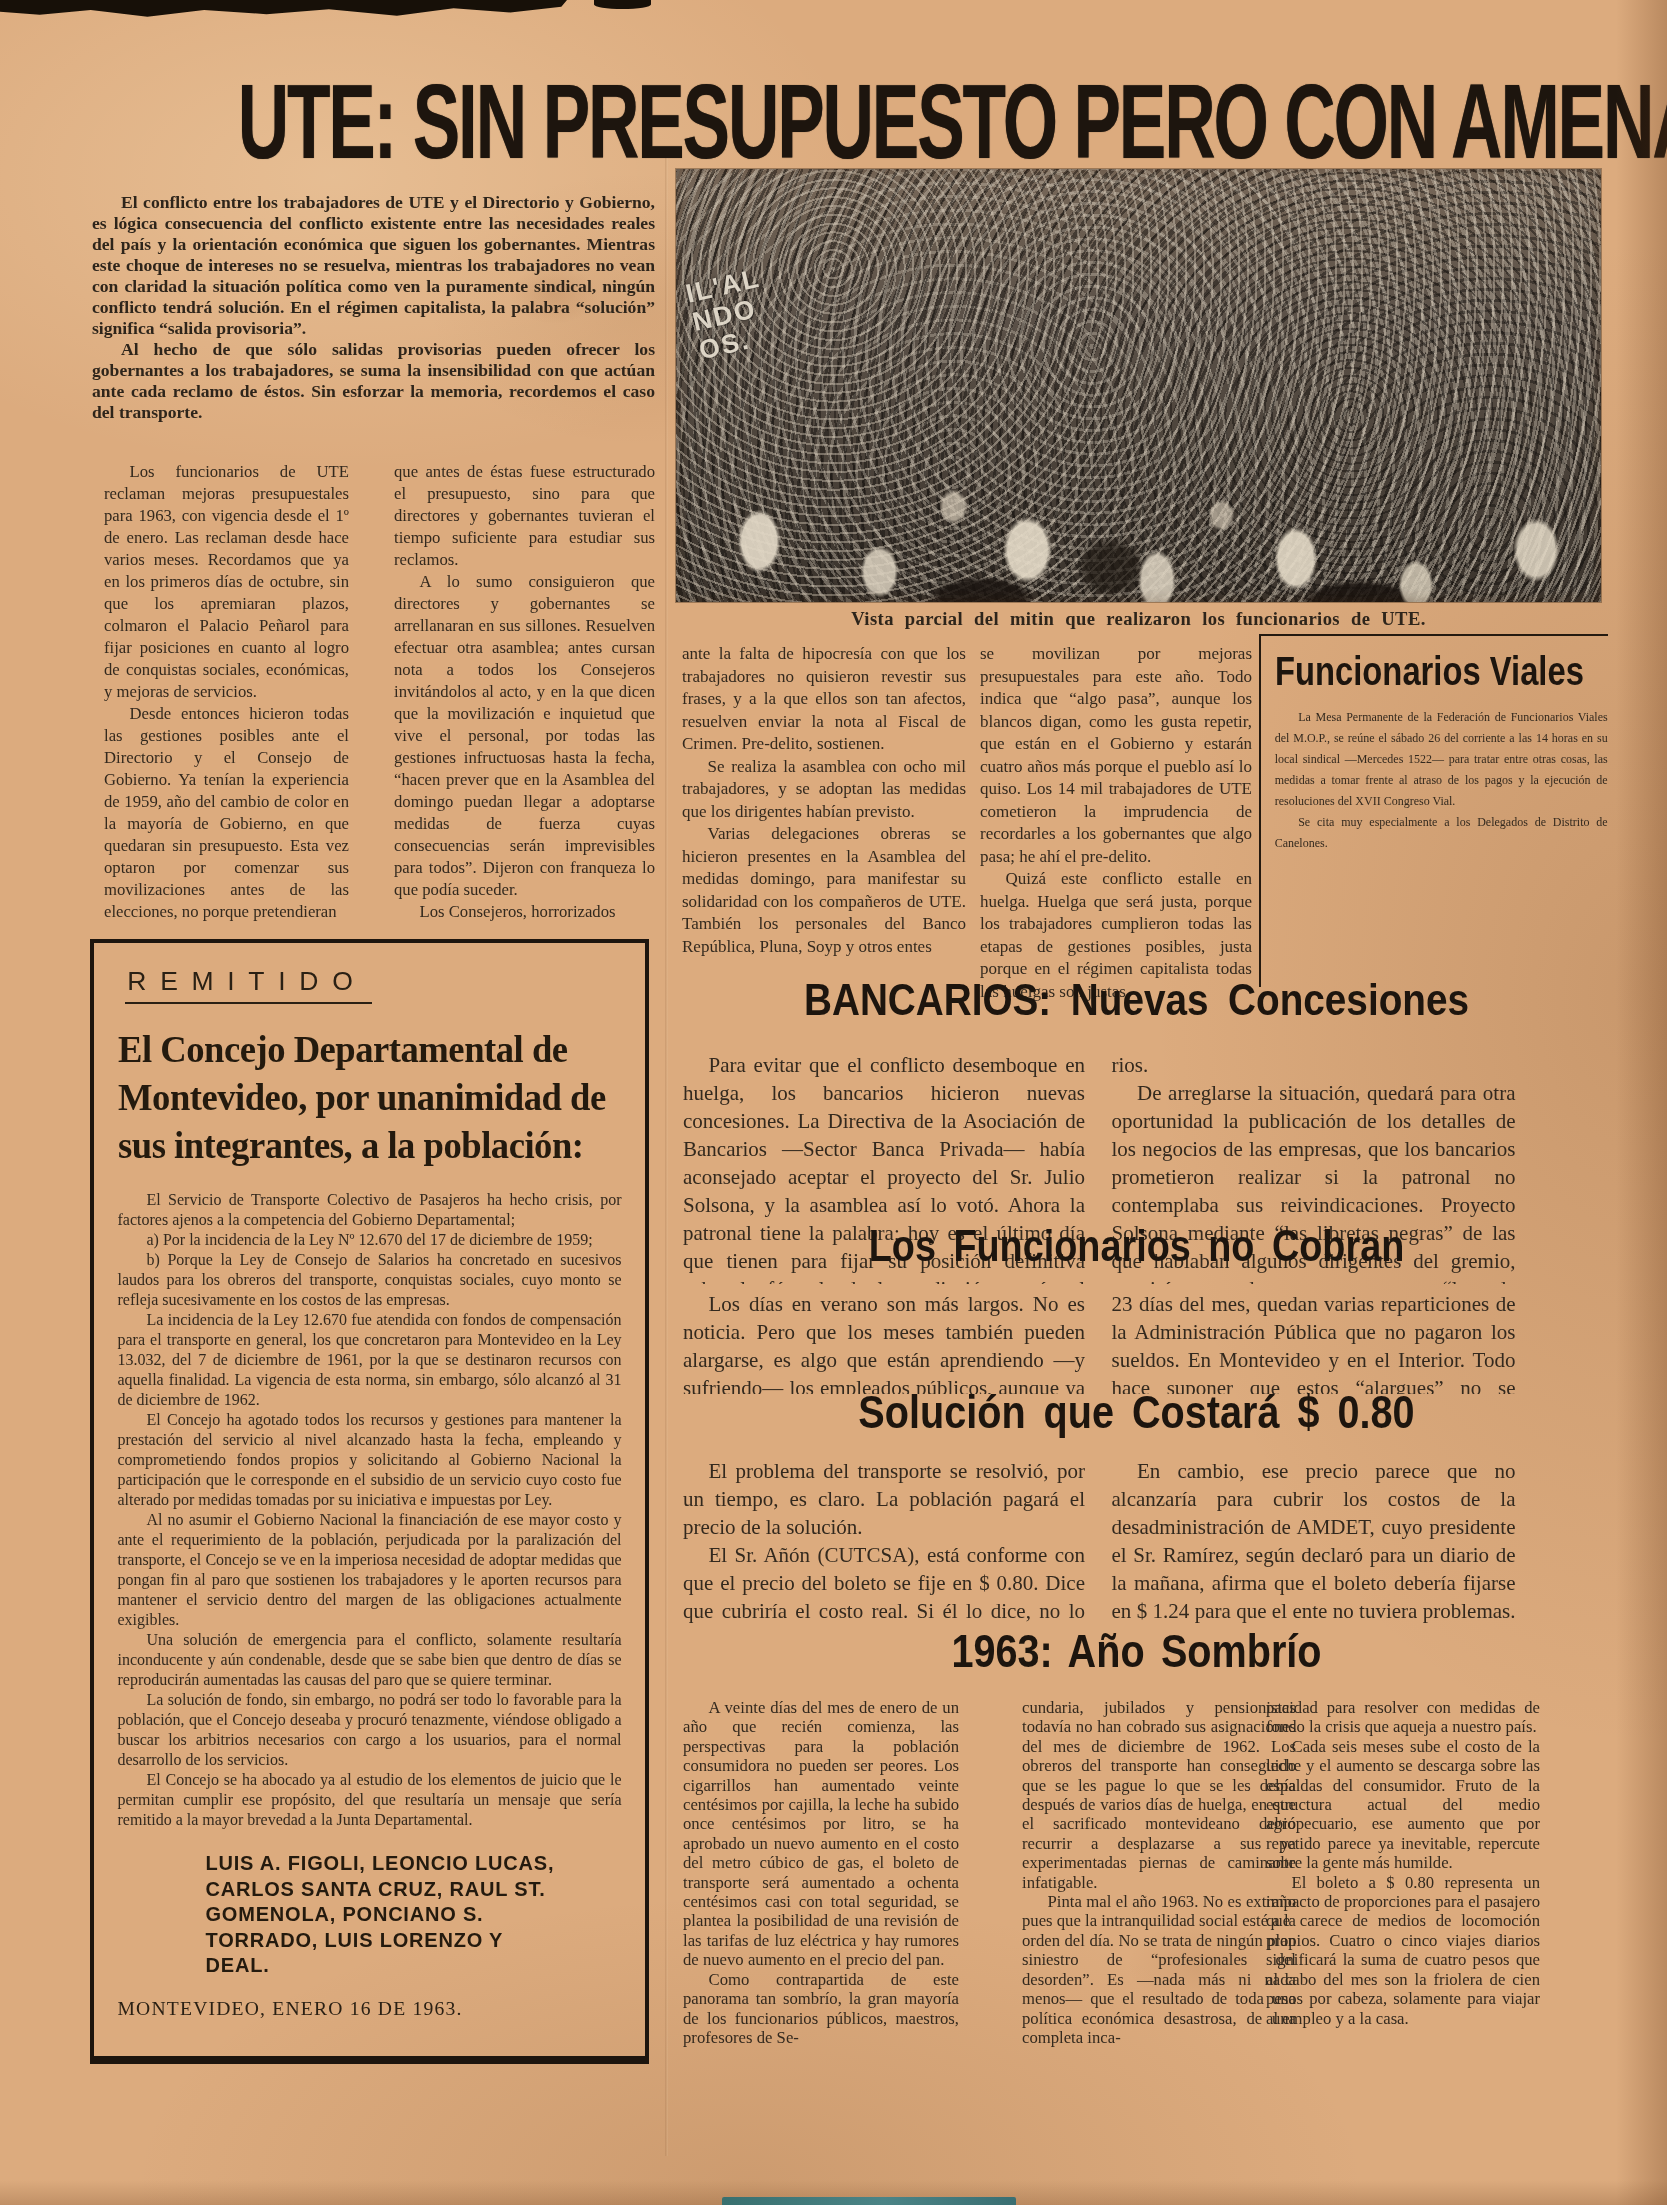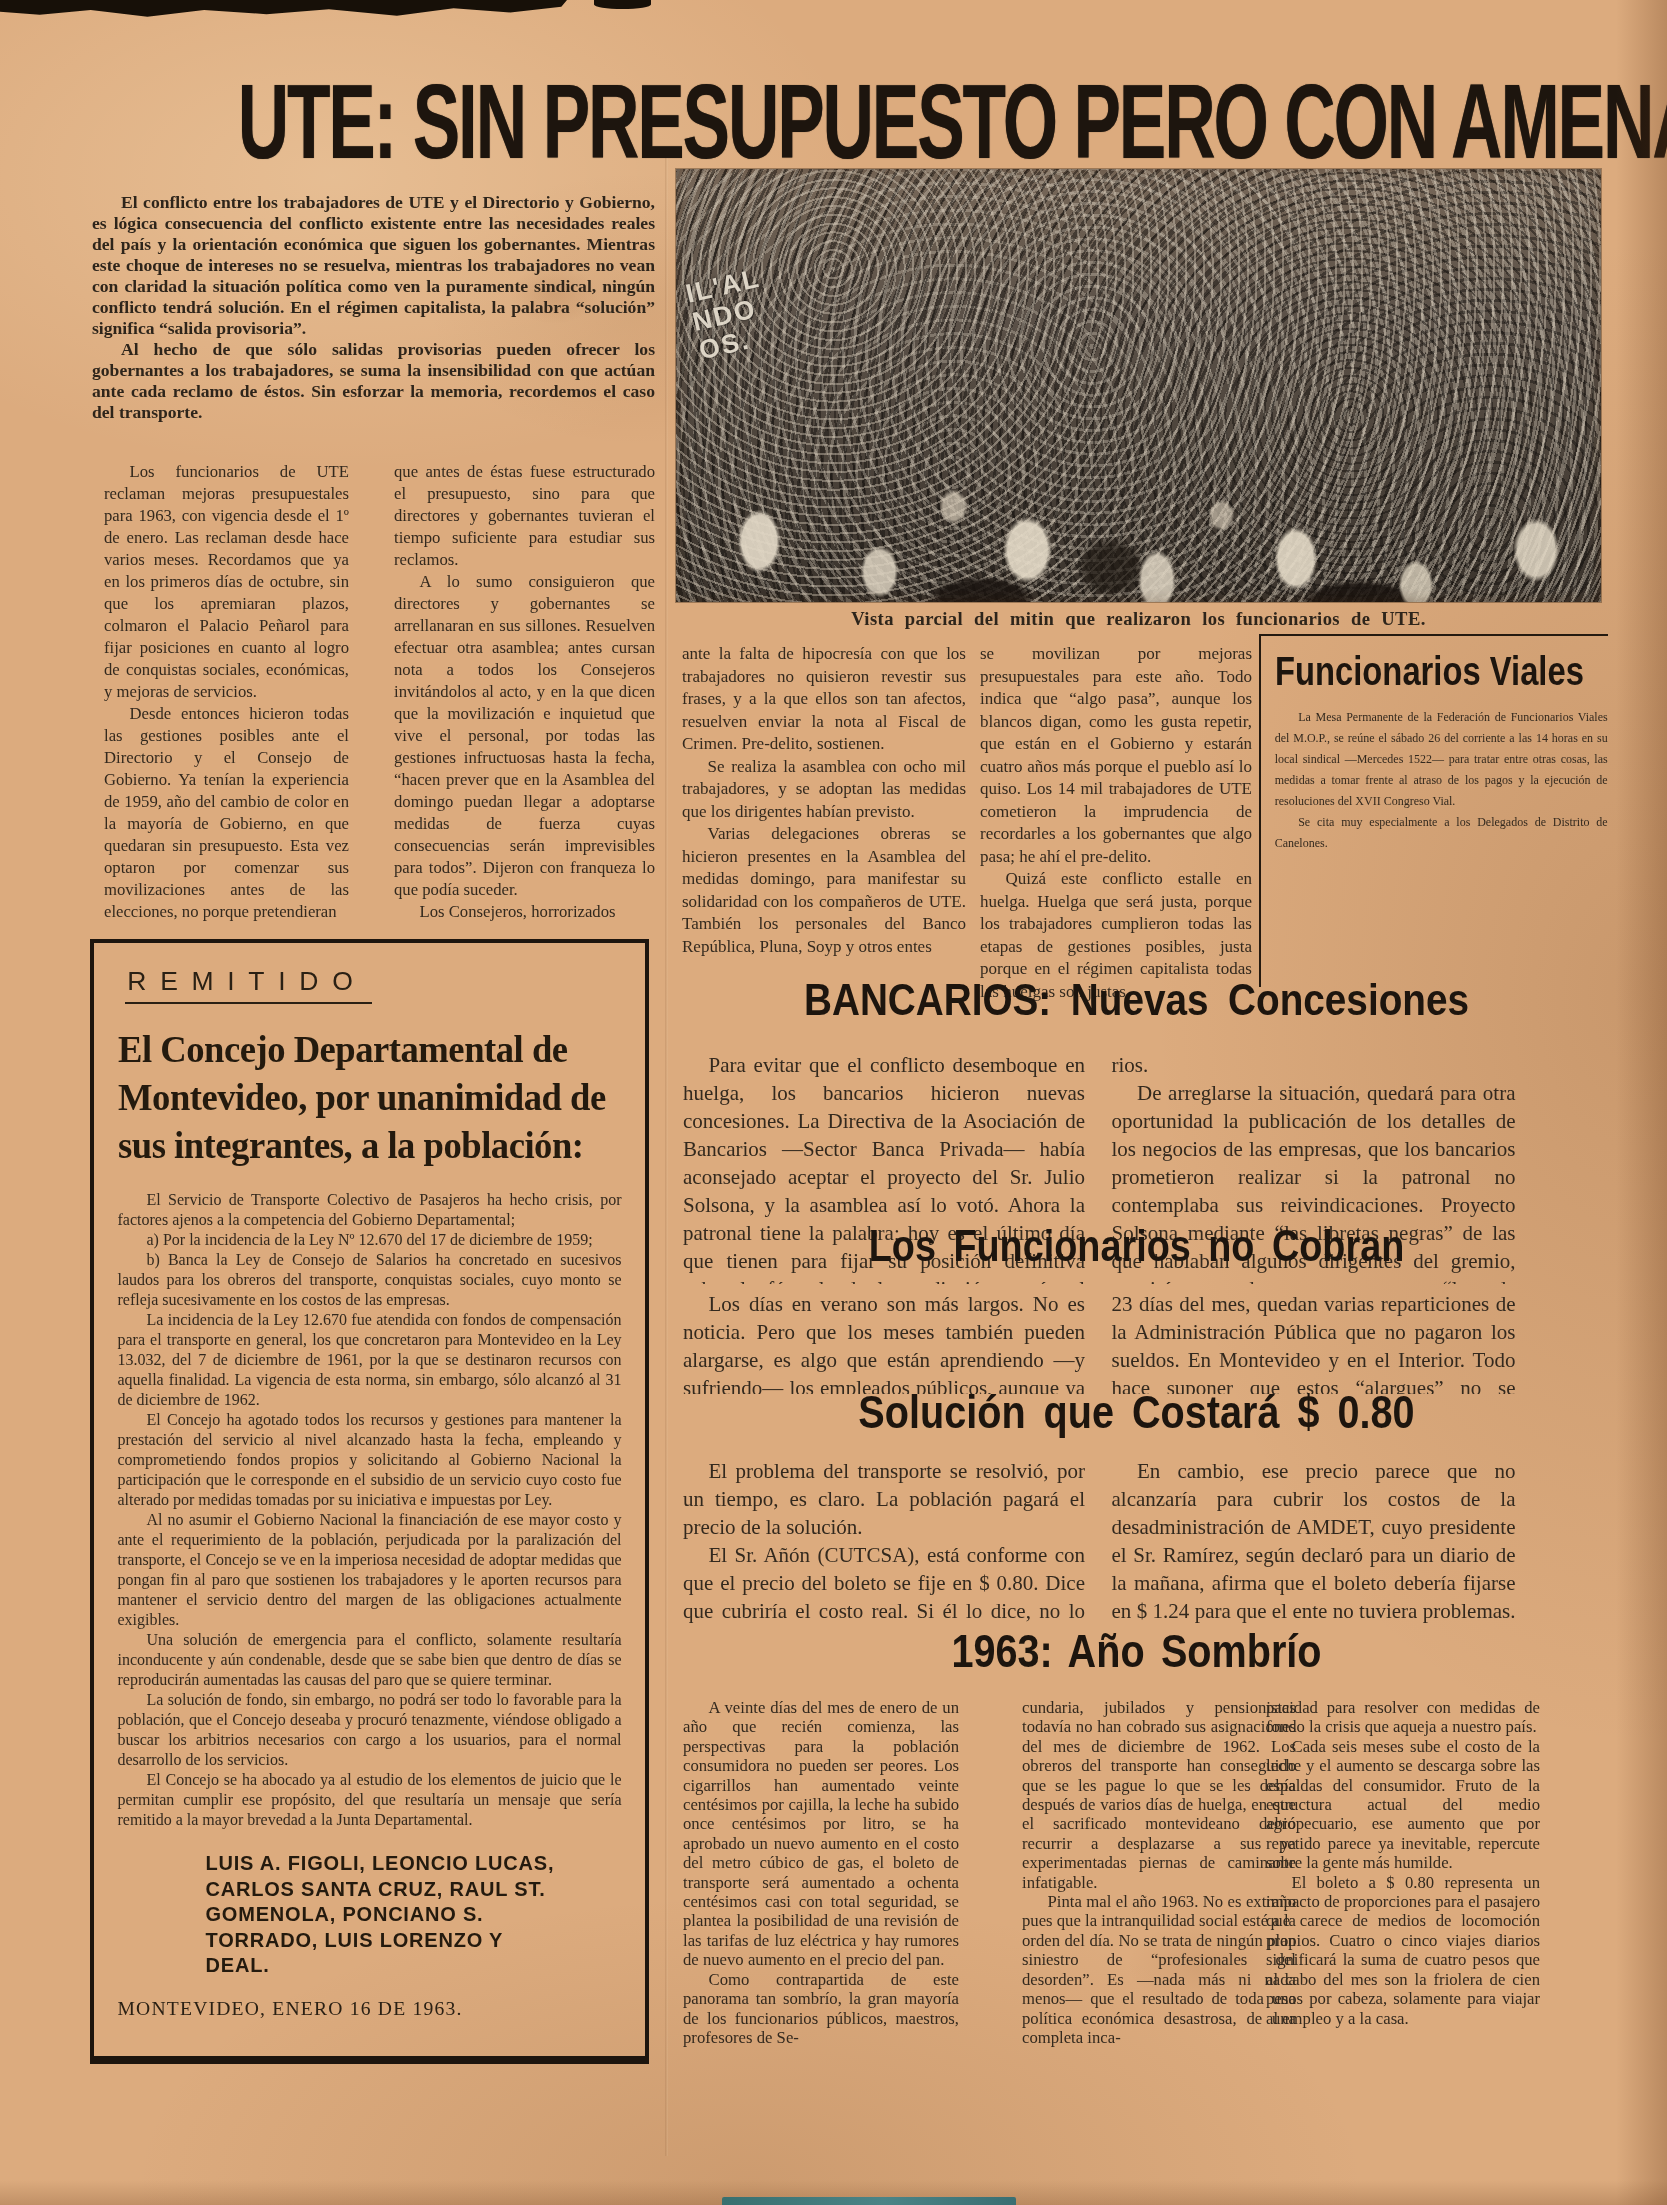--- a/index.html
+++ b/index.html
@@ -191,21 +191,21 @@
   <div class="abs remitido">
     <div class="rem-label">REMITIDO</div>
     <div class="rem-head">
       <div>El Concejo Departamental de</div>
       <div>Montevideo, por unanimidad de</div>
       <div>sus integrantes, a la población:</div>
     </div>
     <div class="rem-body">
       <p>El Servicio de Transporte Colectivo de Pasajeros ha hecho crisis, por factores ajenos a la competencia del Gobierno Departamental;</p>
       <p>a)  Por la incidencia de la Ley Nº 12.670 del 17 de diciembre de 1959;</p>
-      <p>b)  Banca la Ley de Consejo de Salarios ha concretado en sucesivos laudos para los obreros del transporte, conquistas sociales, cuyo monto se refleja sucesivamente en los costos de las empresas.</p>
+      <p>b)  Porque la Ley de Consejo de Salarios ha concretado en sucesivos laudos para los obreros del transporte, conquistas sociales, cuyo monto se refleja sucesivamente en los costos de las empresas.</p>
       <p>La incidencia de la Ley 12.670 fue atendida con fondos de compensación para el transporte en general, los que concretaron para Montevideo en la Ley 13.032, del 7 de diciembre de 1961, por la que se destinaron recursos con aquella finalidad. La vigencia de esta norma, sin embargo, sólo alcanzó al 31 de diciembre de 1962.</p>
       <p>El Concejo ha agotado todos los recursos y gestiones para mantener la prestación del servicio al nivel alcanzado hasta la fecha, empleando y comprometiendo fondos propios y solicitando al Gobierno Nacional la participación que le corresponde en el subsidio de un servicio cuyo costo fue alterado por medidas tomadas por su iniciativa e impuestas por Ley.</p>
       <p>Al no asumir el Gobierno Nacional la financiación de ese mayor costo y ante el requerimiento de la población, perjudicada por la paralización del transporte, el Concejo se ve en la imperiosa necesidad de adoptar medidas que pongan fin al paro que sostienen los trabajadores y le aporten recursos para mantener el servicio dentro del margen de las obligaciones actualmente exigibles.</p>
       <p>Una solución de emergencia para el conflicto, solamente resultaría inconducente y aún condenable, desde que se sabe bien que dentro de días se reproducirán aumentadas las causas del paro que se quiere terminar.</p>
       <p>La solución de fondo, sin embargo, no podrá ser todo lo favorable para la población, que el Concejo deseaba y procuró tenazmente, viéndose obligado a buscar los arbitrios necesarios con cargo a los usuarios, para el normal desarrollo de los servicios.</p>
       <p>El Concejo se ha abocado ya al estudio de los elementos de juicio que le permitan cumplir ese propósito, del que resultaría un mensaje que sería remitido a la mayor brevedad a la Junta Departamental.</p>
     </div>
     <div class="rem-sig">LUIS A. FIGOLI, LEONCIO LUCAS, CARLOS SANTA CRUZ, RAUL ST. GOMENOLA, PONCIANO S. TORRADO, LUIS LORENZO Y DEAL.</div>
     <div class="rem-date">MONTEVIDEO, ENERO 16 DE 1963.</div>
   </div>

